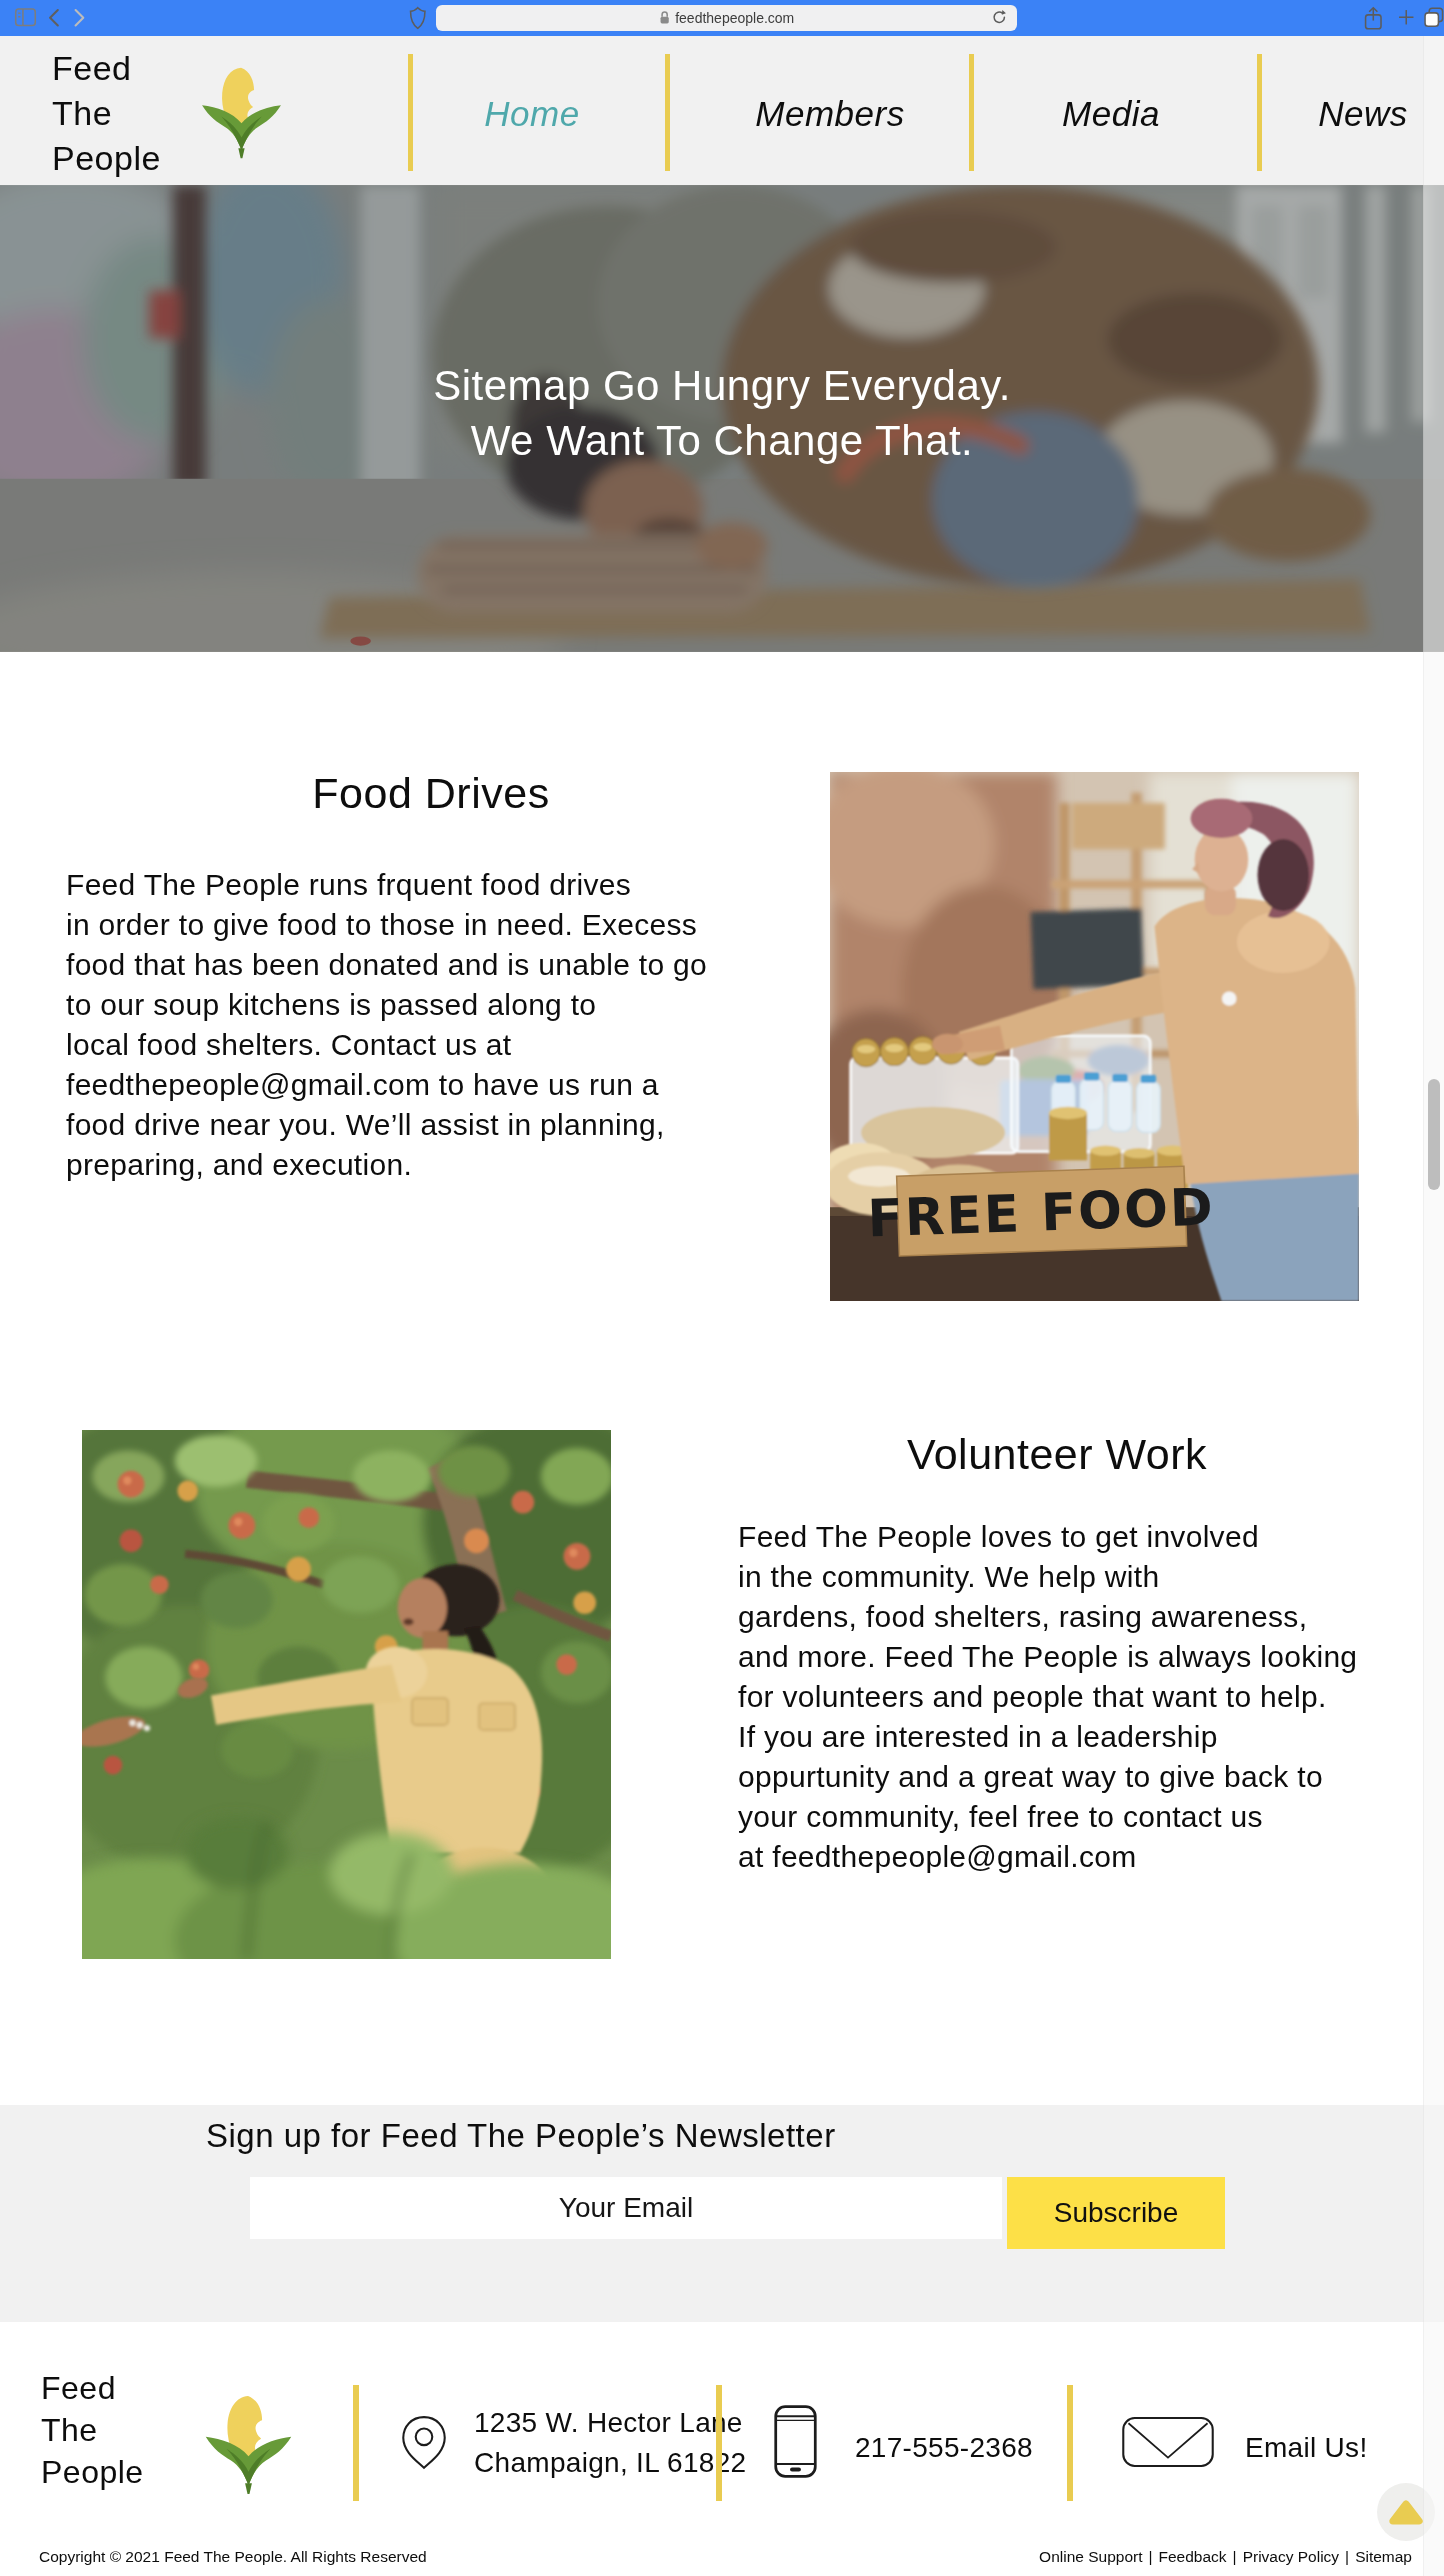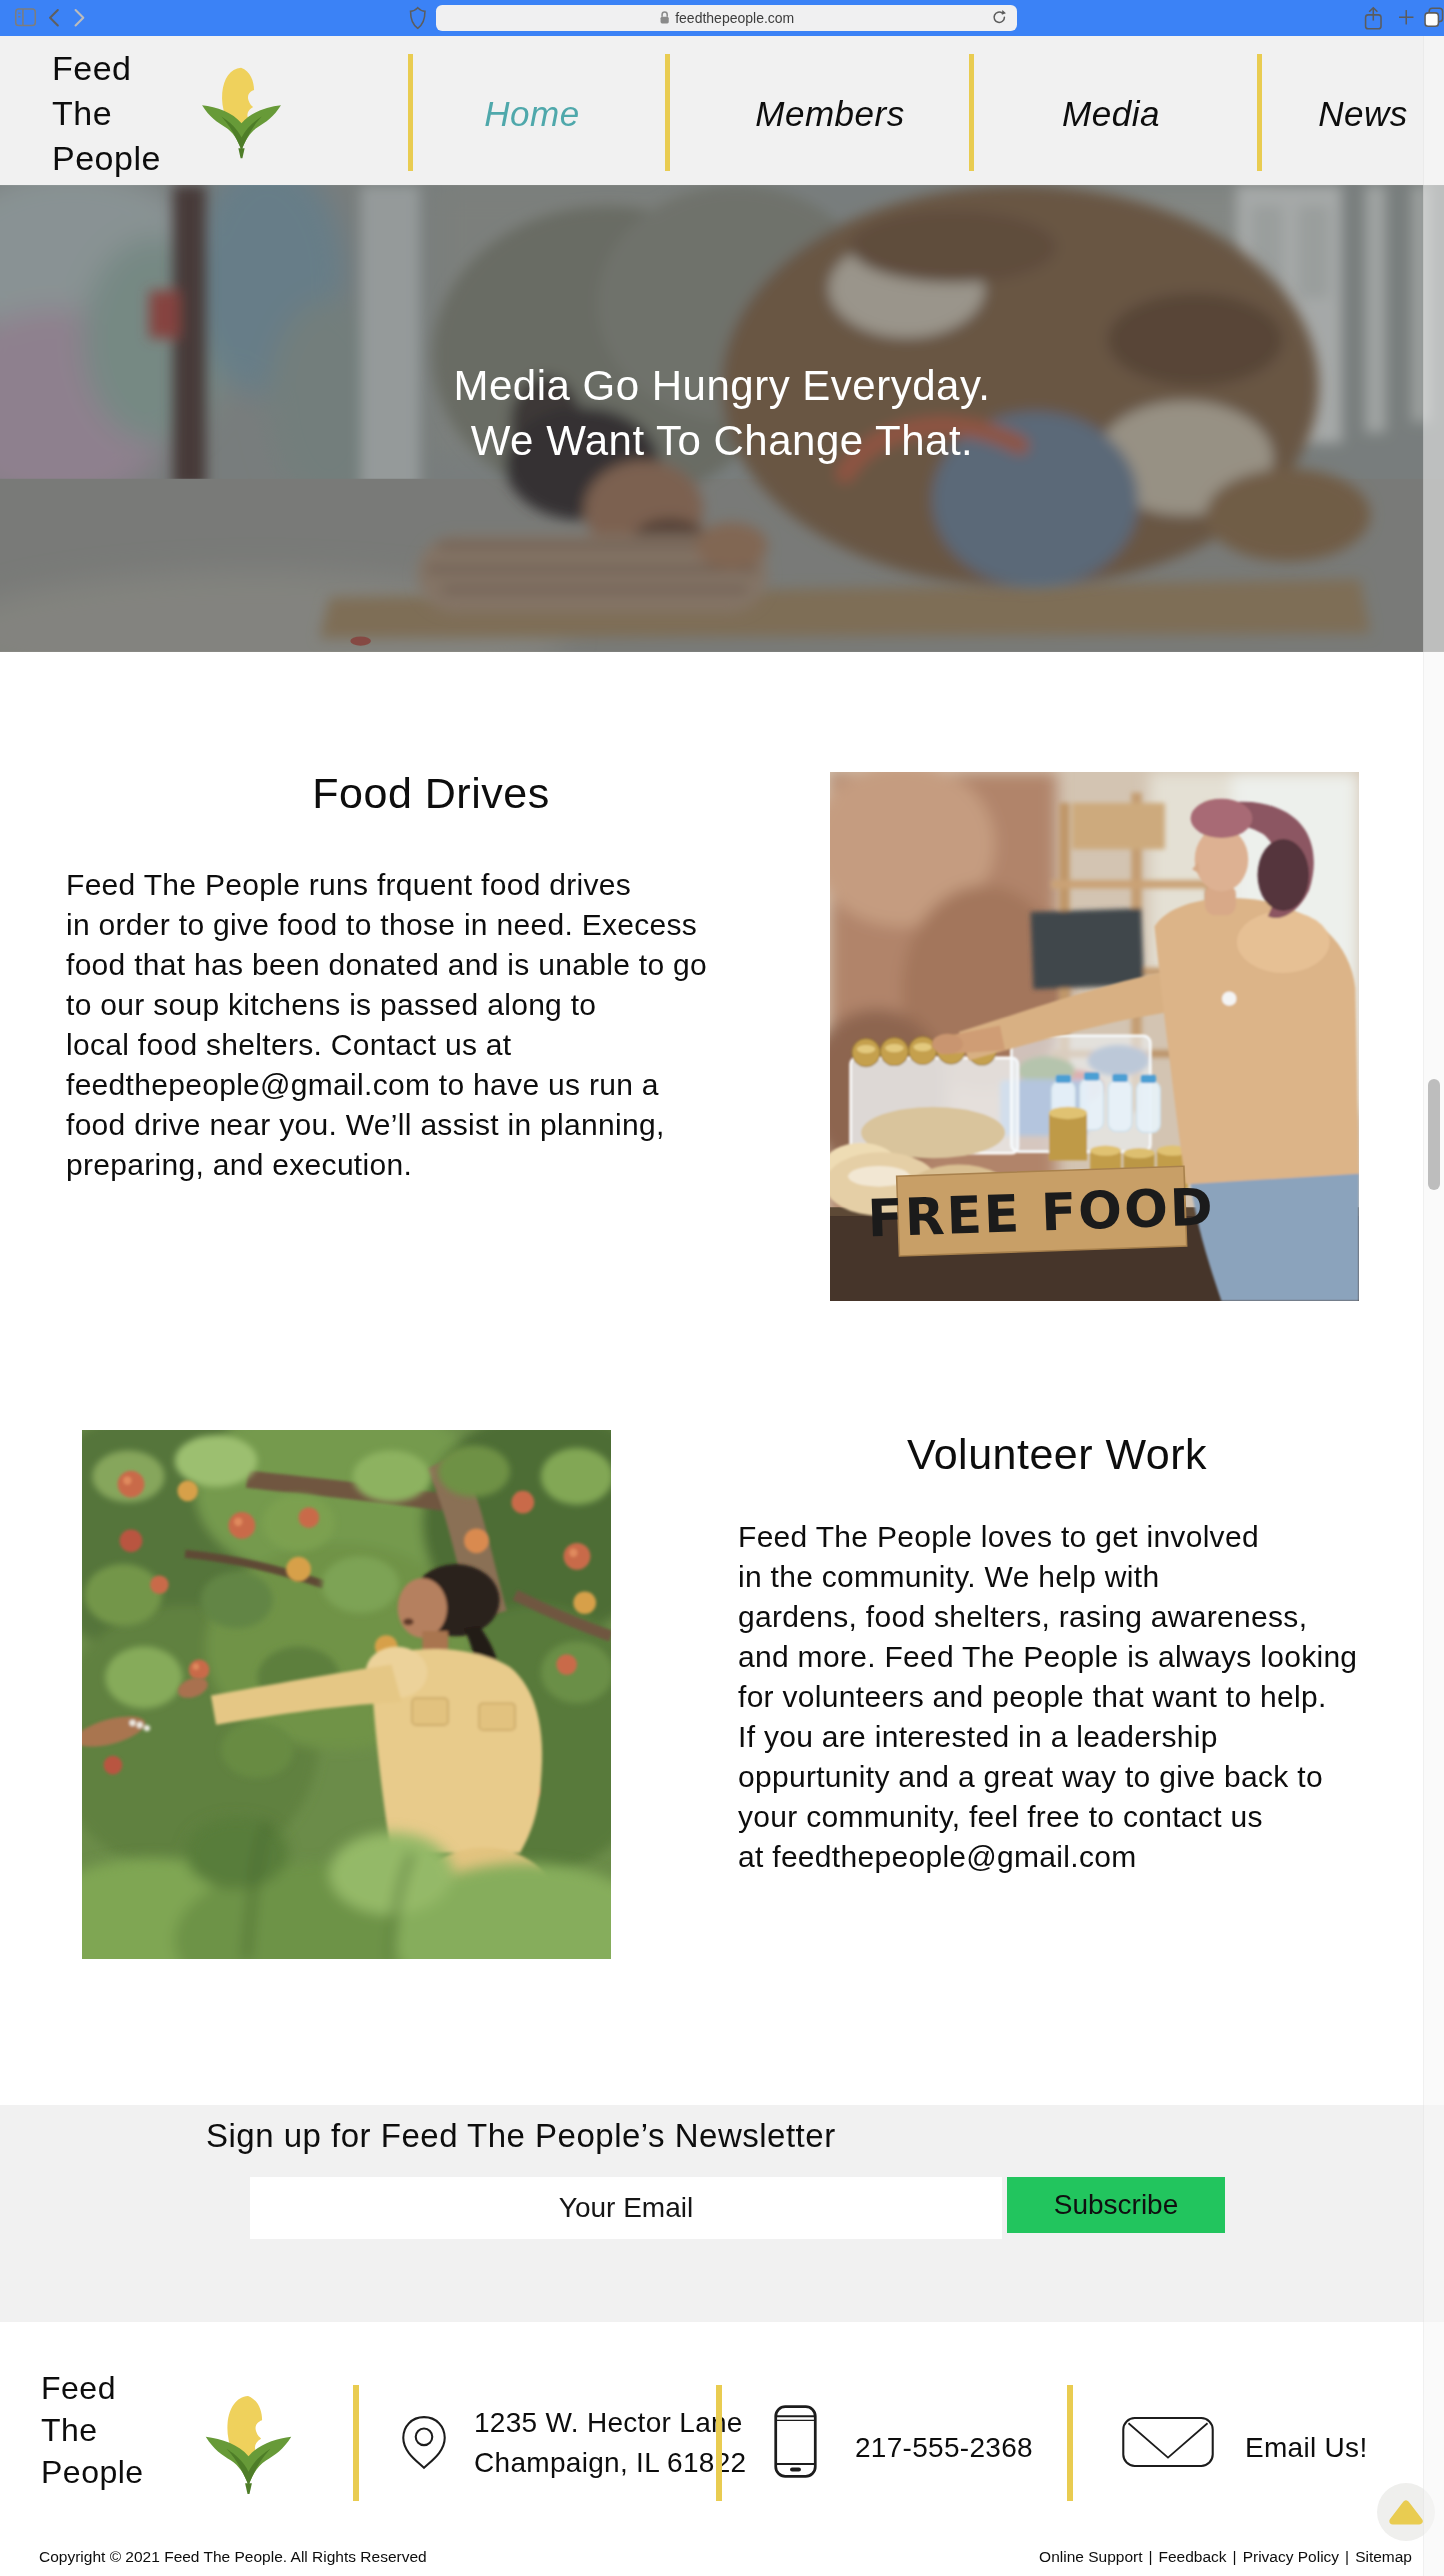--- a/index.html
+++ b/index.html
@@ -39,21 +39,21 @@
   .photo{position:absolute;overflow:hidden;}
 
   
   .newsletter{position:absolute;left:0;top:2105px;width:1444px;height:217px;background:#f1f1f1;}
   .news-heading{position:absolute;left:206px;top:12.4px;width:1061px;text-align:left;font-size:33px;
                 font-weight:500;color:#0d0d0d;letter-spacing:0.5px;}
   .email-input{position:absolute;left:250px;top:72px;width:748px;height:60px;border:none;
                background:#ffffff;text-align:center;font-size:28px;font-weight:500;
                font-family:"Liberation Sans",sans-serif;color:#141414;outline:none;}
   .email-input::placeholder{color:#161616;opacity:1;}
-  .subscribe-btn{position:absolute;left:1007px;top:72px;width:218px;height:56px;background:#22c55e;
+  .subscribe-btn{position:absolute;left:1007px;top:72px;width:218px;height:72px;background:#fde047;
                  border:none;display:flex;align-items:center;justify-content:center;font-size:28px;
                  font-weight:500;color:#101010;font-family:"Liberation Sans",sans-serif;cursor:pointer;}
 
   
   .footer{position:absolute;left:0;top:2322px;width:1444px;height:254px;background:#ffffff;}
   .f-logo-text{position:absolute;left:41px;top:45px;font-size:32px;line-height:42px;font-weight:500;
                color:#0d0d0d;white-space:pre-line;letter-spacing:0.5px;}
   .f-corn{position:absolute;left:197px;top:71px;}
   .f-divider{position:absolute;top:63px;width:6.2px;height:116px;background:#E9CC51;}
   .f-item-text{position:absolute;font-size:28px;line-height:40px;font-weight:500;color:#0d0d0d;
@@ -207,21 +207,21 @@
         <ellipse cx="1130" cy="540" rx="150" ry="110" fill="#3b3330"></ellipse>
         <ellipse cx="1250" cy="630" rx="115" ry="95" fill="#a87c5e"></ellipse>
         <ellipse cx="1300" cy="695" rx="75" ry="50" fill="#6d4c39"></ellipse>
         <rect x="810" y="680" width="680" height="150" rx="75" fill="#b3987f"></rect>
         <path d="M850,700 L1460,700 M830,745 L1470,745 M860,785 L1450,785" stroke="#8a6b54" stroke-width="10"></path>
         <ellipse cx="1420" cy="700" rx="70" ry="45" fill="#b08463"></ellipse>
       </g>
       <ellipse cx="700" cy="885" rx="20" ry="9" fill="#b5574a"></ellipse>
       <rect width="2803" height="906" fill="rgba(42,50,54,0.35)"></rect>
     </svg>
-    <div class="hero-text">Media Go Hungry Everyday.
+    <div class="hero-text">Sitemap Go Hungry Everyday.
 We Want To Change That.</div>
   </div>
 
   <div class="section-title" style="left:431px;top:769px;">Food Drives</div>
   <div class="body-text" style="left:66px;top:865px;width:762px;">Feed The People runs frquent food drives
 in order to give food to those in need. Execess
 food that has been donated and is unable to go
 to our soup kitchens is passed along to
 local food shelters. Contact us at
 feedthepeople@gmail.com to have us run a

